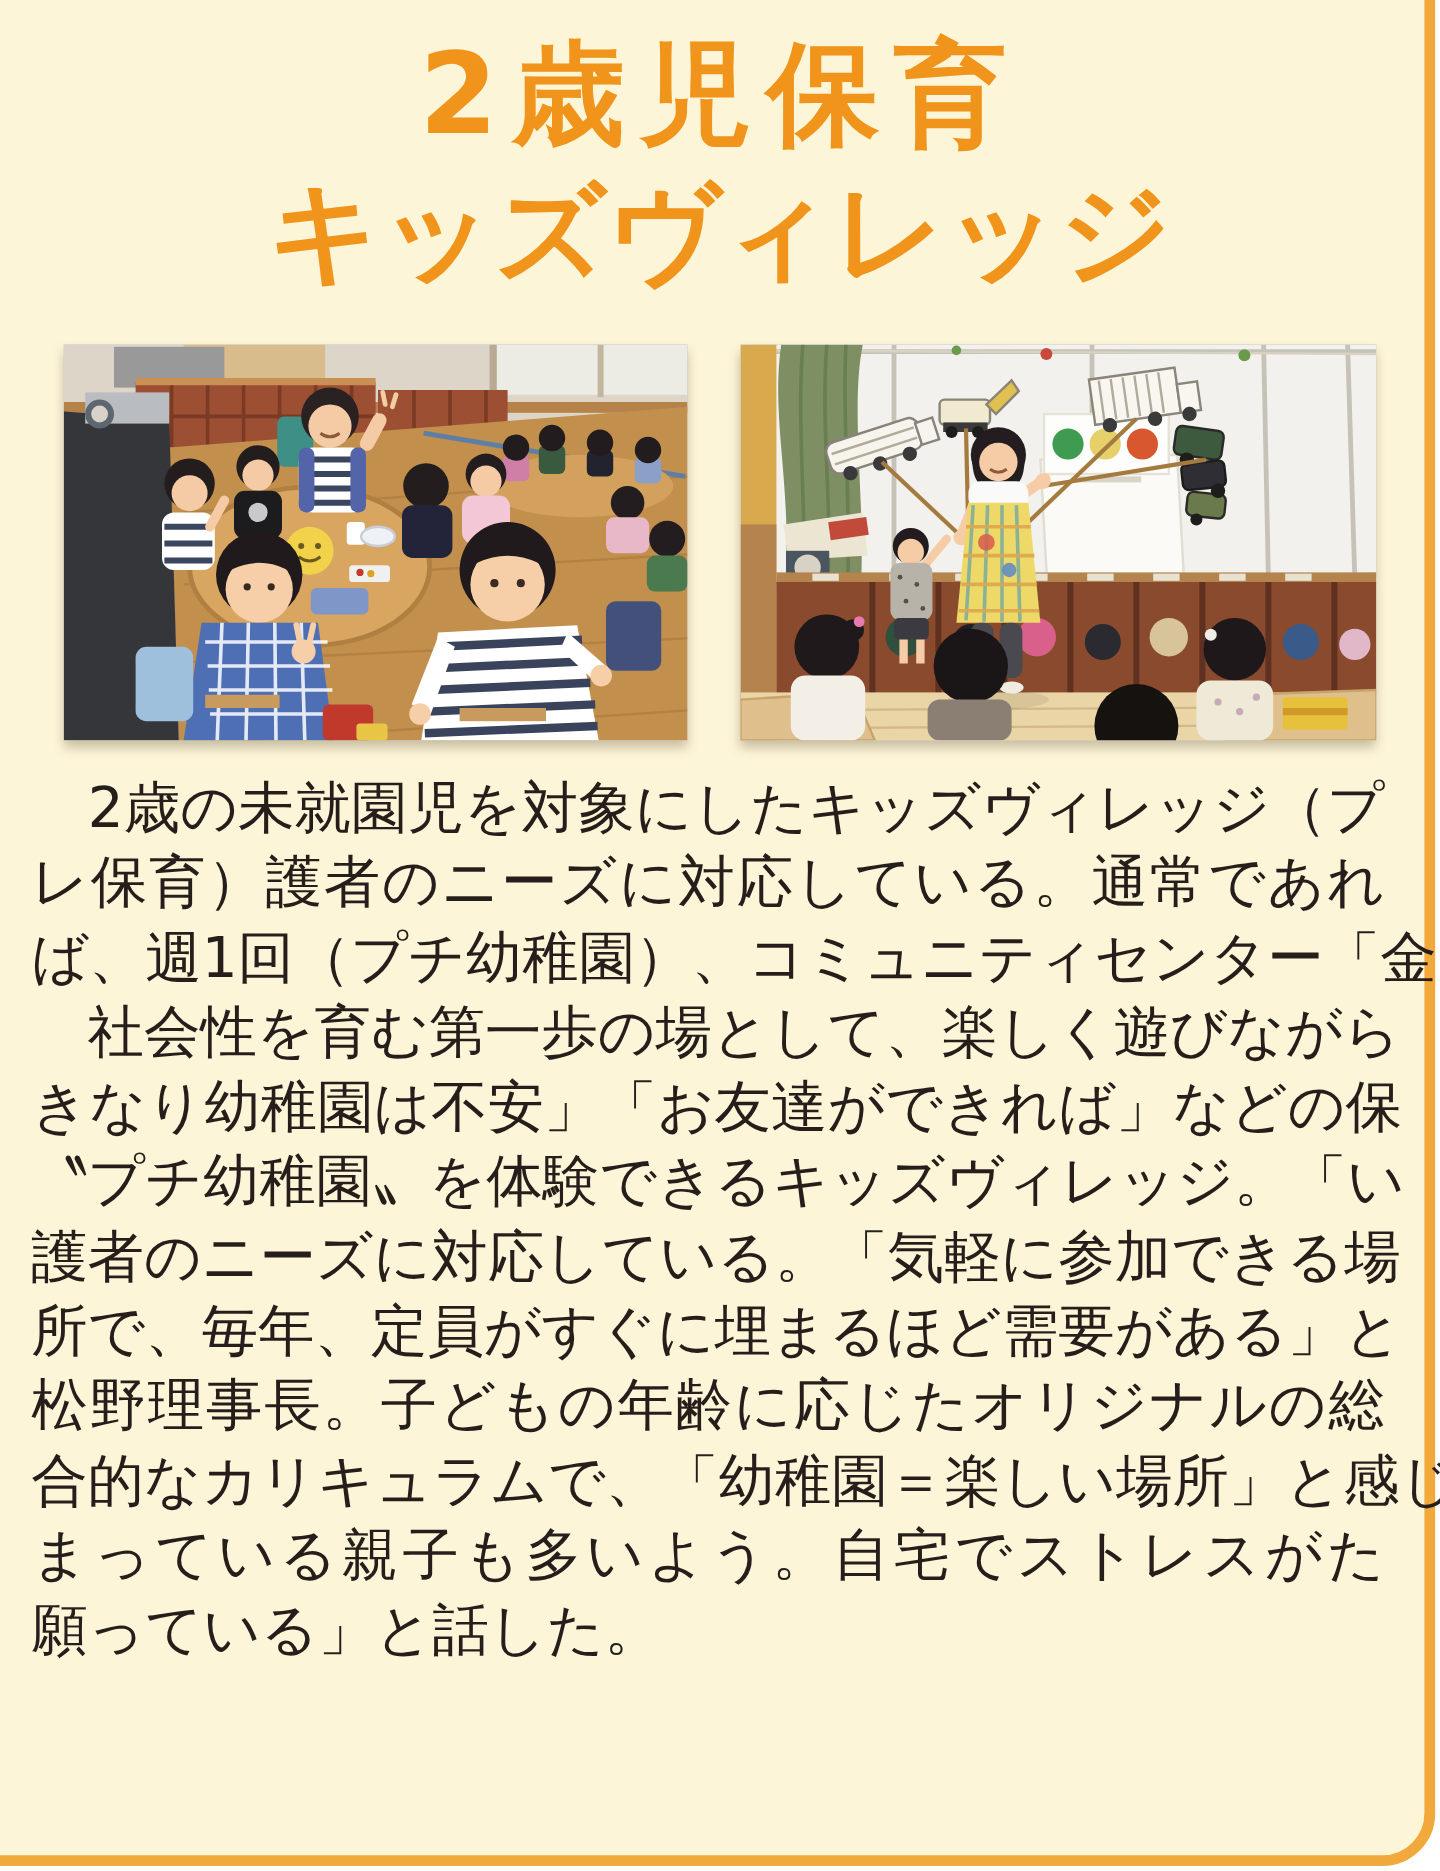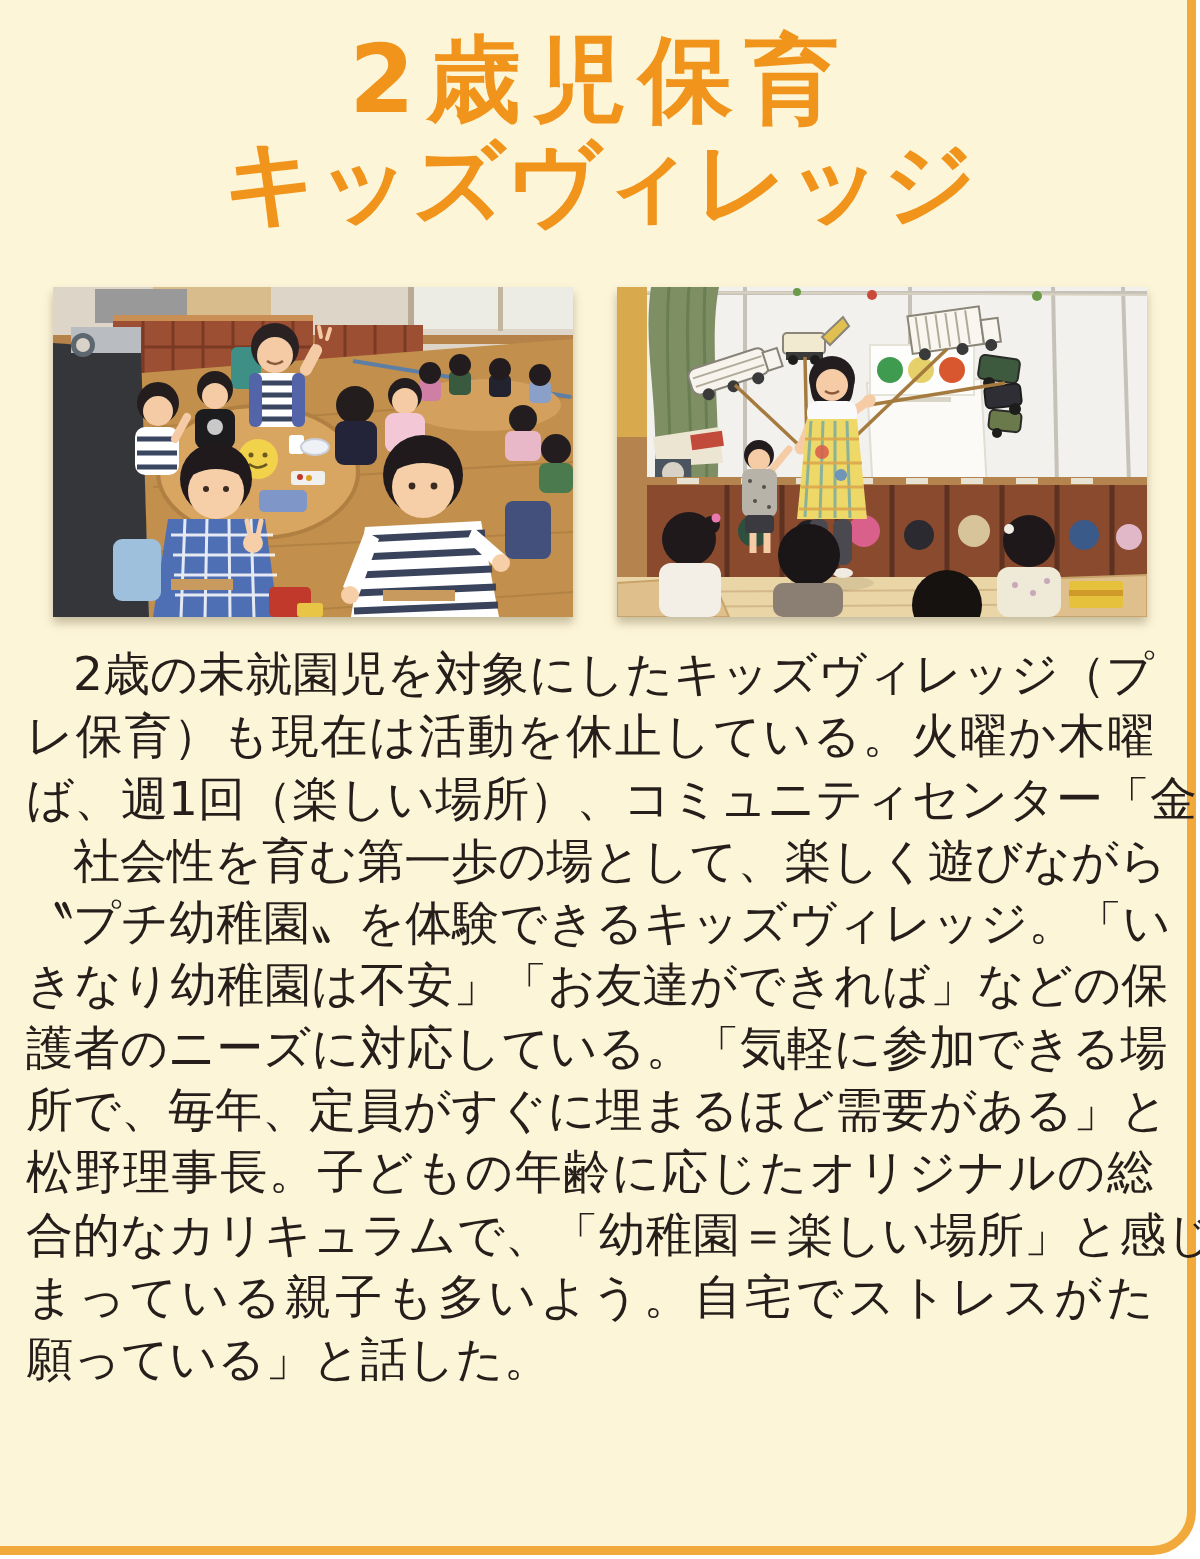--- a/index.html
+++ b/index.html
@@ -23,21 +23,21 @@
     border:9px solid var(--border-orange);
     border-radius:44px;
   }
   .title{
     position:absolute;top:28px;left:0;width:1200px;margin:0;
     text-align:center;color:var(--title-orange);
     font-weight:bold;
   }
   .title .t-line{display:block;line-height:103px;}
   .title .t1{font-size:94px;letter-spacing:12px;}
-  .title .t2{font-size:92px;letter-spacing:0;}
+  .title .t2{font-size:92px;letter-spacing:0;margin-top:11px;}
   .photo{
     position:absolute;top:287px;margin:0;padding:0;
     box-shadow:0 6px 9px rgba(95,80,50,.35);
     background:#ccc;overflow:hidden;
   }
   .photo svg{display:block;}
   .photo-left{left:53px;width:520px;height:330px;}
   .photo-right{left:617px;width:530px;height:330px;}
   .article{
     position:absolute;top:643px;left:26px;width:1128px;
@@ -447,24 +447,24 @@
           <circle cx="398" cy="298" r="3"></circle>
           <circle cx="416" cy="306" r="3"></circle>
           <circle cx="430" cy="294" r="3"></circle>
         </g>
     </g>
   </svg>
 </figure>
 
 <div class="article">
   <p>　2歳の未就園児を対象にしたキッズヴィレッジ（プ</p>
-  <p>レ保育）も現在は活動を休止している。火曜か木曜</p>
-  <p>ば、週1回（楽しい場所）、コミュニティセンター「金</p>
+  <p>レ保育）護者のニーズに対応している。通常であれ</p>
+  <p>ば、週1回（プチ幼稚園）、コミュニティセンター「金</p>
   <p>　社会性を育む第一歩の場として、楽しく遊びながら</p>
+  <p>きなり幼稚園は不安」「お友達ができれば」などの保</p>
   <p>〝プチ幼稚園〟を体験できるキッズヴィレッジ。「い</p>
-  <p>きなり幼稚園は不安」「お友達ができれば」などの保</p>
   <p>護者のニーズに対応している。「気軽に参加できる場</p>
   <p>所で、毎年、定員がすぐに埋まるほど需要がある」と</p>
   <p>松野理事長。子どもの年齢に応じたオリジナルの総</p>
   <p>合的なカリキュラムで、「幼稚園＝楽しい場所」と感じ</p>
   <p>まっている親子も多いよう。自宅でストレスがた</p>
   <p class="pend">願っている」と話した。</p>
 </div>
 
 </body></html>

